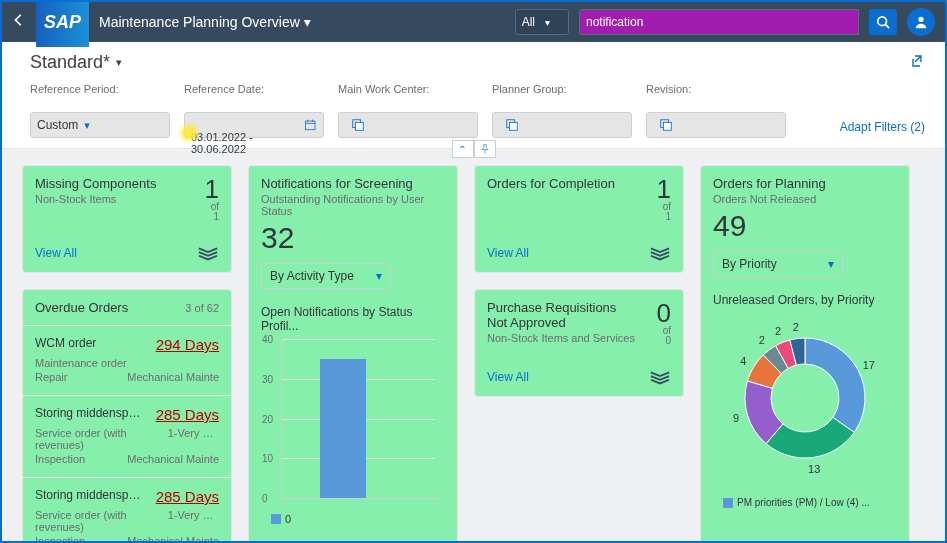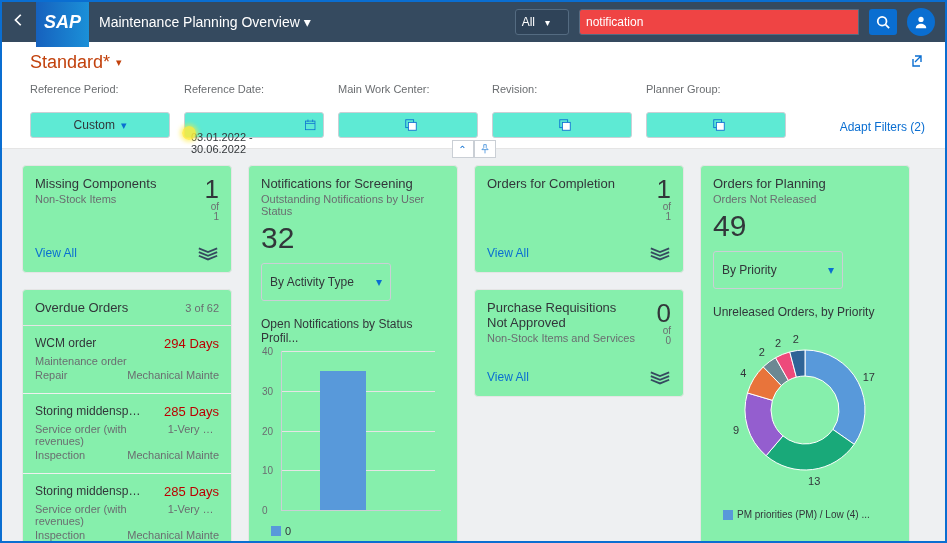--- a/index.html
+++ b/index.html
@@ -3,66 +3,66 @@
 <meta charset="utf-8">
 <style>
   * { box-sizing: border-box; margin: 0; padding: 0; font-family: Arial, Helvetica, sans-serif; }
   body { background: #eef0f2; font-size: 12px; color: #32363a; border: 2px solid #0a6ed1; width: 947px; height: 543px; overflow: hidden; }
   .shell-header { background: #354a5f; color: #fff; display: flex; align-items: center; height: 40px; padding: 0 10px; gap: 10px; }
   .back-btn { color:#fff; font-size: 16px; cursor:pointer; }
   .sap-logo { font-weight:bold; font-size:18px; color:#fff; background:linear-gradient(90deg,#1661be,#1b90d8); padding:14px 8px; font-style:italic; }
   .app-title { font-size: 14px; display:flex; align-items:center; gap:4px;}
   .spacer { flex: 1; }
   .h-select { background:#2f4358; border:1px solid #546b81; color:#fff; height:26px; padding:0 18px 0 6px; font-size:12px; border-radius:3px; }
-  .h-input { background:#ef4444; border:1px solid #546b81; color:#fff; height:26px; padding:0 6px; width:280px; font-size:12px; border-radius:3px 0 0 3px;}
+  .h-input { background:#a21caf; border:1px solid #546b81; color:#fff; height:26px; padding:0 6px; width:280px; font-size:12px; border-radius:3px 0 0 3px;}
   .h-iconbtn { background:#0a6ed1; width:28px; height:26px; display:flex; align-items:center; justify-content:center; border-radius:3px; }
   .h-userbtn { background:#0a6ed1; width:28px; height:28px; border-radius:50%; display:flex; align-items:center;justify-content:center; }
   .icon { width:14px; height:14px; }
   .page { background:#fff; margin:0; }
   .variant-row { display:flex; align-items:center; padding:10px 20px 8px 28px; }
-  .variant-title { color:#c2410c; font-size:18px; display:flex; align-items:center; gap:6px;}
+  .variant-title { color:#404040; font-size:18px; display:flex; align-items:center; gap:6px;}
   .share-icon { margin-left:auto; color:#0a6ed1; }
   .filter-bar { display:flex; padding: 2px 20px 10px 28px; gap:14px; align-items:flex-end; border-bottom:1px solid #e5e5e5; position:relative;}
   .filter-item { display:flex; flex-direction:column; gap:17px; }
   .filter-label { font-size:11px; color:#6a6d70; }
-  .select, .input { height:26px; border:1px solid #cacfd5; border-radius:3px; padding:0 6px; font-size:12px; background:#5eead4; display:flex; align-items:center; justify-content:center; gap:6px;}
+  .select, .input { height:26px; border:1px solid #cacfd5; border-radius:3px; padding:0 6px; font-size:12px; background:#e5e5e5; display:flex; align-items:center; justify-content:flex-start; gap:6px;}
   .select .chev, .input .inp-ic { color:#0a6ed1; font-size:11px;}
   .adapt { margin-left:auto; color:#0a6ed1; white-space:nowrap; padding-bottom:4px;}
   .collapse-handle { position:absolute; bottom:-10px; left:50%; transform:translateX(-50%); display:flex; gap:0;}
   .ch-btn { border:1px solid #cacfd5; background:#fff; width:22px; height:18px; font-size:10px; color:#0a6ed1; display:flex; align-items:center;justify-content:center;}
   .content { background:#eef0f2; padding:16px 20px; display:grid; grid-template-columns: 210px 210px 210px 210px; gap:16px; }
   .col { display:flex; flex-direction:column; gap:16px;}
   .card { background:#86efac; border:1px solid #e5e5e5; border-radius:4px; padding:10px 12px; }
   .card-title { font-size:13px; color:#32363a; }
   .card-sub { font-size:11px; color:#6a6d70; margin-top:2px;}
   .card-headrow { display:flex; justify-content:space-between; align-items:flex-start;}
   .big-frac { text-align:right; line-height:1; }
   .big-frac .num { font-size:26px; color:#32363a; display:block;}
   .big-frac .of { font-size:10px; color:#6a6d70; display:block;}
   .kpi { font-size:30px; color:#32363a; margin-top:4px;}
   .viewall { color:#0a6ed1; font-size:12px; }
   .card-footer { display:flex; justify-content:space-between; align-items:center; margin-top:22px;}
   .card-icon { width:22px; height:18px; }
-  .inner-select { height:38px; border:1px solid #cacfd5; border-radius:3px; padding:0 8px; font-size:12px; display:flex; align-items:center;justify-content:space-between;color:#32363a; margin-top:8px; width:130px;}
+  .inner-select { height:26px; border:1px solid #cacfd5; border-radius:3px; padding:0 8px; font-size:12px; display:flex; align-items:center;justify-content:space-between;color:#32363a; margin-top:8px; width:130px;}
   .inner-select .chev { color:#0a6ed1; }
   .chart-title { font-size:12px; color:#32363a; margin:16px 0 6px 0;}
   .bar-chart { position:relative; height:160px; border-left:1px solid #cacfd5; border-bottom:1px solid #cacfd5; margin:4px 4px 0 20px;}
   .grid-line { position:absolute; left:0; right:6px; border-top:1px solid #e5e5e5; font-size:10px;}
   .grid-line span { position:absolute; left:-20px; top:-6px; color:#6a6d70; font-size:10px;}
   .bar { position:absolute; bottom:0; width:46px; background:#5899da; left:38px; top:20px;}
   .xlabel0 { position:absolute; left:-20px; bottom:-6px; font-size:10px; color:#6a6d70;}
   .legend-row { display:flex; align-items:center; gap:4px; font-size:11px; color:#32363a; margin-top:14px; margin-left:10px;}
   .legend-sq { width:10px; height:10px; background:#5899da;}
   .list-count { font-size:11px; color:#6a6d70;}
   .list-card { padding:0;}
   .list-title-row { padding:10px 12px; border-bottom:1px solid #e5e5e5; display:flex; justify-content:space-between; align-items:center;}
   .list-item { padding:10px 12px; border-bottom:1px solid #f0f0f0;}
   .li-row { display:flex; justify-content:space-between; font-size:12px; margin-bottom:4px;}
   .li-name { color:#32363a; white-space:nowrap; overflow:hidden; text-overflow:ellipsis; max-width:110px;}
-  .li-days { color:#bb0000; font-size:13px; white-space:nowrap;}
+  .li-days { color:#bb0000; font-size:15px; white-space:nowrap;text-decoration:underline;}
   .li-sub { display:flex; justify-content:space-between; font-size:11px; color:#6a6d70; margin-bottom:2px;}
   .li-sub .r { white-space:nowrap; overflow:hidden; text-overflow:ellipsis; max-width:95px; text-align:right;}
   .donut-wrap { display:flex; justify-content:center; margin-top:6px; position:relative;}
   .highlight-dot { position:absolute; width:14px; height:14px; border-radius:50%; background:rgba(255,235,59,0.85); box-shadow:0 0 4px 2px rgba(255,235,59,0.6);}
 </style>
 </head>
 <body>
 
 <div class="shell-header">
   <div class="back-btn">
@@ -133,31 +133,31 @@
       <span class="filter-label">Main Work Center:</span>
       <div class="input" style="width:140px">
         <span></span>
         <svg width="14" height="14" viewBox="0 0 16 16">
             <rect x="2" y="2" width="9" height="9" stroke="#0a6ed1" fill="none"></rect>
             <rect x="5" y="5" width="9" height="9" stroke="#0a6ed1" fill="#fff"></rect>
           </svg>
       </div>
     </div>
     <div class="filter-item">
-      <span class="filter-label">Revision:</span>
+      <span class="filter-label">Planner Group:</span>
       <div class="input" style="width:140px">
         <span></span>
         <svg width="14" height="14" viewBox="0 0 16 16">
             <rect x="2" y="2" width="9" height="9" stroke="#0a6ed1" fill="none"></rect>
             <rect x="5" y="5" width="9" height="9" stroke="#0a6ed1" fill="#fff"></rect>
           </svg>
       </div>
     </div>
     <div class="filter-item">
-      <span class="filter-label">Planner Group:</span>
+      <span class="filter-label">Revision:</span>
       <div class="input" style="width:140px">
         <span></span>
         <svg width="14" height="14" viewBox="0 0 16 16">
             <rect x="2" y="2" width="9" height="9" stroke="#0a6ed1" fill="none"></rect>
             <rect x="5" y="5" width="9" height="9" stroke="#0a6ed1" fill="#fff"></rect>
           </svg>
       </div>
     </div>
     <div class="adapt">Adapt Filters (2)</div>
     <div class="collapse-handle">

